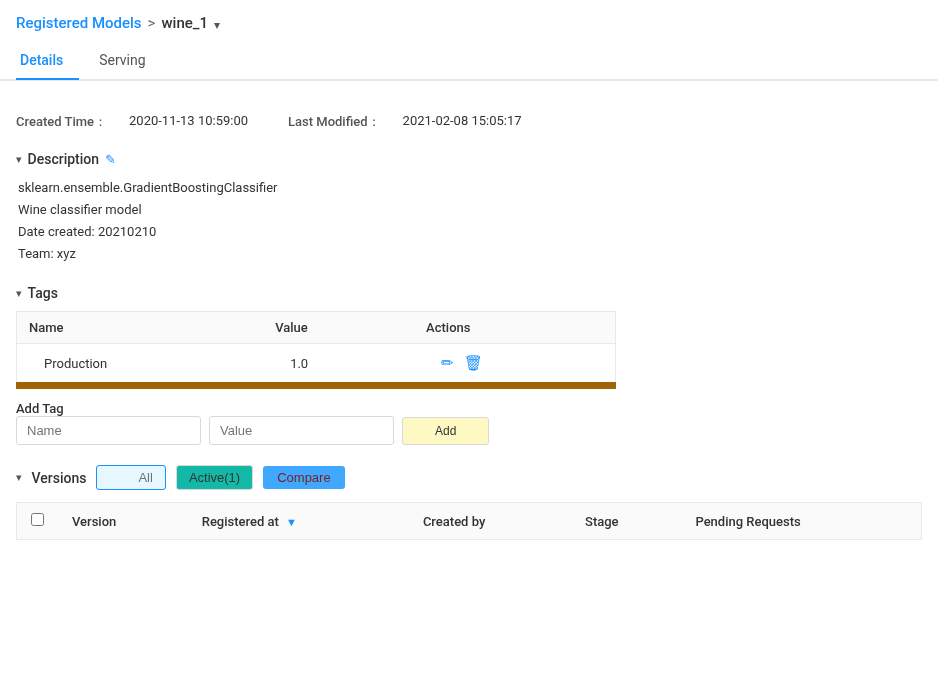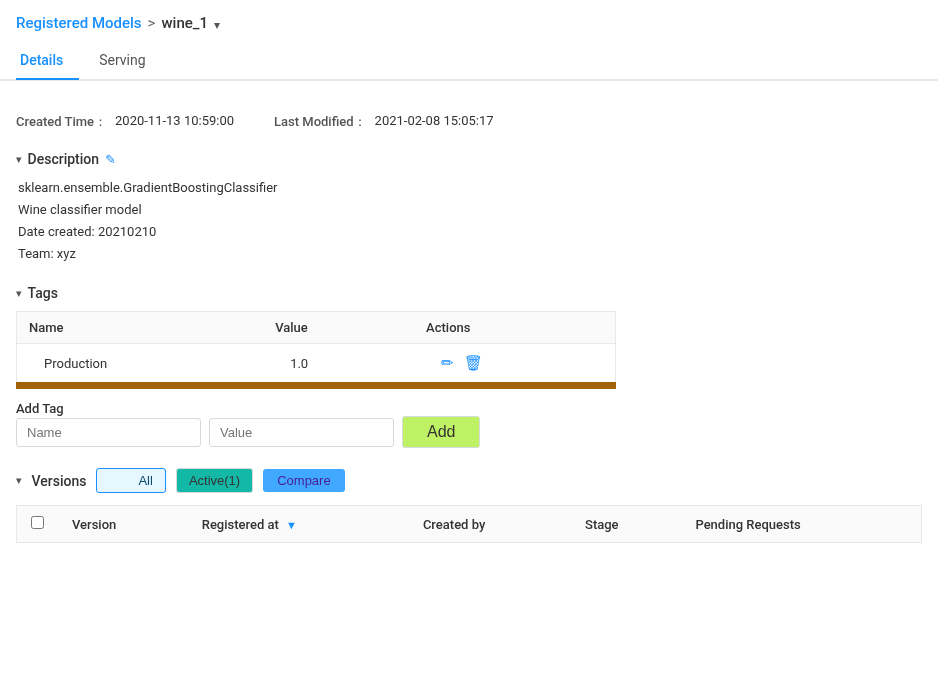--- a/index.html
+++ b/index.html
@@ -69,21 +69,21 @@
       padding: 16px 16px;
     }
 
     .meta-row {
       display: flex;
       gap: 40px;
       margin-bottom: 20px;
     }
     .meta-item {
       display: flex;
-      gap: 8px;
+      gap: 22px;
       font-size: 13px;
     }
     .meta-label {
       color: #555;
       font-weight: 500;
     }
     .meta-value {
       color: #333;
     }
 
@@ -162,25 +162,25 @@
     .tag-input {
       width: 185px;
       padding: 6px 10px;
       border: 1px solid #d9d9d9;
       border-radius: 3px;
       font-size: 13px;
       color: #999;
       outline: none;
     }
     .add-btn {
-      padding: 6px 24px;
-      background: #bef264;
+      padding: 6px 32px;
+      background: #fef9c3;
       border: 1px solid #d9d9d9;
       border-radius: 3px;
-      font-size: 16px;
+      font-size: 12px;
       cursor: pointer;
       color: #333;
     }
 
     
     .versions-header {
       display: flex;
       align-items: center;
       gap: 10px;
       margin-bottom: 12px;
@@ -194,31 +194,31 @@
       border: 1px solid #d9d9d9;
       border-radius: 3px;
       background: #14b8a6;
       font-size: 13px;
       cursor: pointer;
       color: #333;
     }
     .filter-btn.active {
       background: #e6f7ff;
       border-color: #1890ff;
-      color: #0c4a6e;
+      color: #737373;
       padding-left: 41px;
     }
     .compare-btn {
       padding: 4px 14px;
       background: #40a9ff;
       border: none;
       border-radius: 3px;
       font-size: 13px;
       cursor: pointer;
-      color: #4c1d95;
+      color: #7f1d1d;
     }
 
     .versions-table {
       width: 100%;
       border-collapse: collapse;
       border: 1px solid #e8e8e8;
     }
     .versions-table th {
       background: #fafafa;
       padding: 10px 14px;

